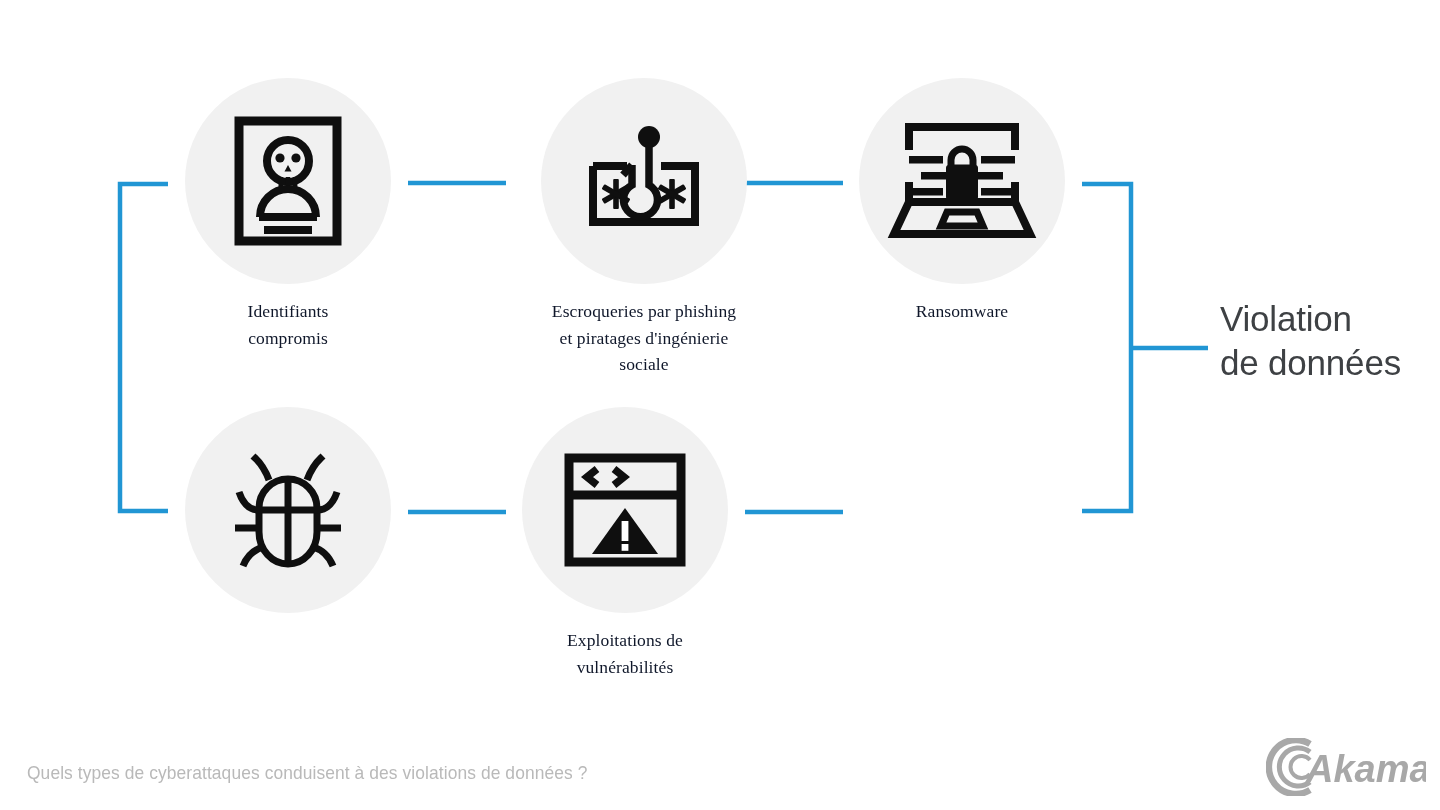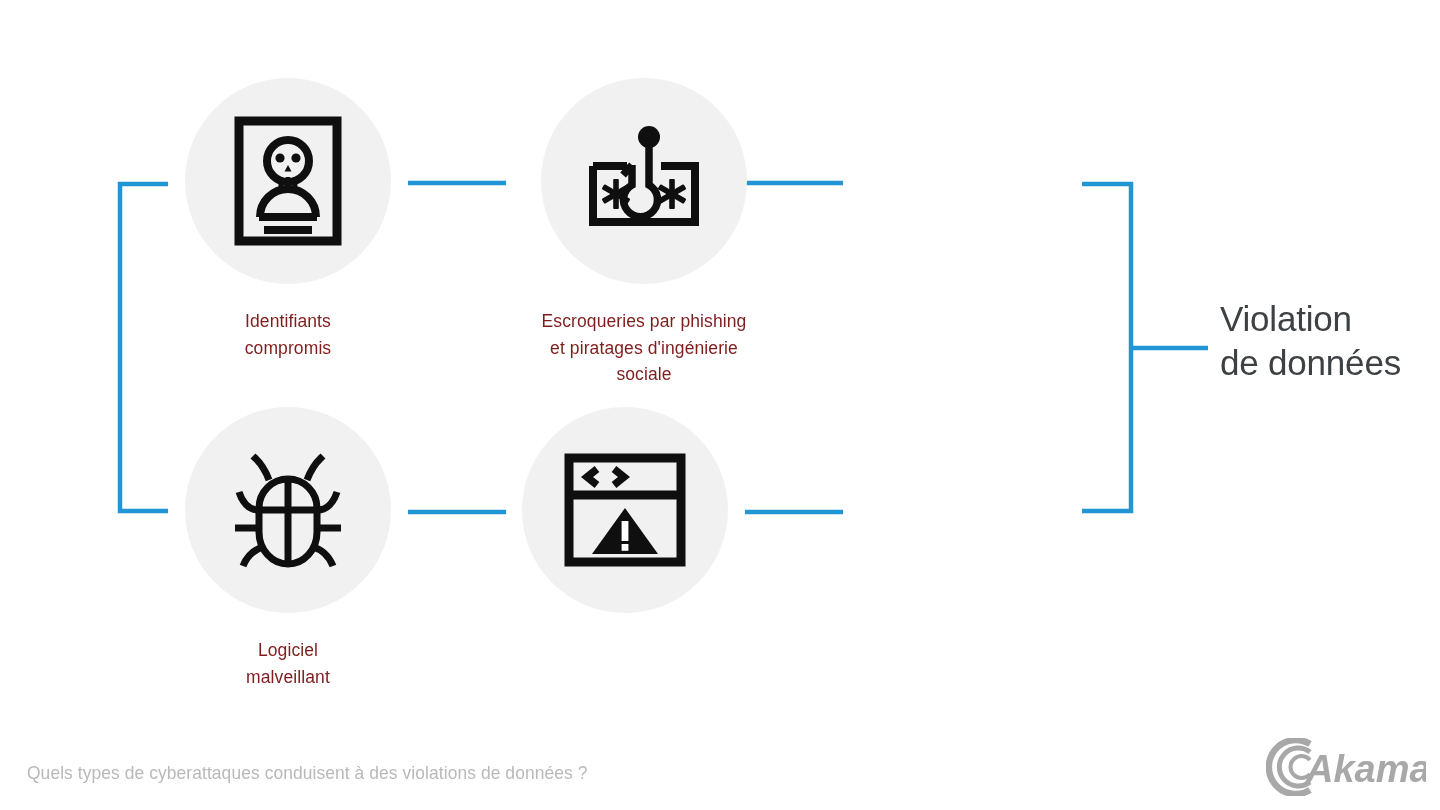--- a/index.html
+++ b/index.html
@@ -43,26 +43,27 @@
     border-radius: 50%;
     background: #f1f1f1;
     display: flex;
     align-items: center;
     justify-content: center;
   }
   .node-circle svg {
     display: block;
   }
   .node-label {
-    margin-top: 24px;
+    margin-top: 14px;
     font-size: 17.5px;
     line-height: 26.5px;
-    color: #7f1d1d;
+    color: #0f172a;
     letter-spacing: 0.1px;
     white-space: pre-line;
+    font-family: Liberation Serif, serif;
   }
   
   #outcome {
     position: absolute;
     left: 1220px;
     top: 297px;
     width: 230px;
   }
   #outcome .outcome-text {
     font-size: 35px;
@@ -162,20 +163,46 @@
         <circle cx="72" cy="14" r="11" fill="#0f0f0f"></circle>
         <path d="M72 22 L72 62 A17 17 0 1 1 55 62 L55 42" fill="none" stroke="#0f0f0f" stroke-width="7.5" stroke-linecap="butt"></path>
         <path d="M55 42 L46 52" fill="none" stroke="#0f0f0f" stroke-width="7.5"></path>
       </svg>
     </div>
     <div class="node-label">Escroqueries par phishing
 et piratages d'ingénierie
 sociale</div>
   </div>
 
+  <div class="node" style="left:817px; top:78px;">
+    <div class="node-circle">
+      <svg width="150" height="122" viewBox="0 0 150 122">
+
+        <path d="M22 30 L22 7 L128 7 L128 30" fill="none" stroke="#0f0f0f" stroke-width="8"></path>
+        <path d="M22 62 L22 82" fill="none" stroke="#0f0f0f" stroke-width="8"></path>
+        <path d="M128 62 L128 82" fill="none" stroke="#0f0f0f" stroke-width="8"></path>
+
+        <rect x="22" y="36" width="34" height="7.5" fill="#0f0f0f"></rect>
+        <rect x="34" y="52" width="34" height="7.5" fill="#0f0f0f"></rect>
+        <rect x="22" y="68" width="34" height="7.5" fill="#0f0f0f"></rect>
+
+        <rect x="94" y="36" width="34" height="7.5" fill="#0f0f0f"></rect>
+        <rect x="82" y="52" width="34" height="7.5" fill="#0f0f0f"></rect>
+        <rect x="94" y="68" width="34" height="7.5" fill="#0f0f0f"></rect>
+
+        <path d="M64 40 A11 11 0 0 1 86 40 L86 48 L64 48 Z" fill="none" stroke="#0f0f0f" stroke-width="7"></path>
+        <rect x="59" y="45" width="32" height="35" rx="3" fill="#0f0f0f"></rect>
+
+        <path d="M22 82 L7 114 L143 114 L128 82 Z" fill="none" stroke="#0f0f0f" stroke-width="8" stroke-linejoin="miter"></path>
+
+        <path d="M60 92 L90 92 L96 106 L54 106 Z" fill="none" stroke="#0f0f0f" stroke-width="7"></path>
+      </svg>
+    </div>
+    <div class="node-label">Ransomware</div>
+  </div>
 
   <div class="node" style="left:143px; top:407px;">
     <div class="node-circle">
       <svg width="118" height="124" viewBox="0 0 118 124">
         <g fill="none" stroke="#0f0f0f" stroke-width="7" stroke-linecap="butt">
 
           <path d="M40 32 C34 16 28 12 24 8"></path>
           <path d="M78 32 C84 16 90 12 94 8"></path>
 
           <path d="M30 60 A29 29 0 0 1 88 60"></path>
@@ -190,40 +217,40 @@
           <path d="M88 62 C98 62 104 56 108 44"></path>
 
           <line x1="30" y1="80" x2="6" y2="80"></line>
           <line x1="88" y1="80" x2="112" y2="80"></line>
 
           <path d="M34 99 C24 102 18 108 14 118"></path>
           <path d="M84 99 C94 102 100 108 104 118"></path>
         </g>
       </svg>
     </div>
-    <div class="node-label">Logiciel
-malveillant</div>
   </div>
 
   <div class="node" style="left:480px; top:407px;">
     <div class="node-circle">
       <svg width="122" height="114" viewBox="0 0 122 114">
 
         <rect x="5" y="5" width="112" height="104" fill="none" stroke="#0f0f0f" stroke-width="9"></rect>
 
         <line x1="5" y1="42" x2="117" y2="42" stroke="#0f0f0f" stroke-width="9"></line>
 
         <path d="M33 16 L23 24 L33 32" fill="none" stroke="#0f0f0f" stroke-width="7.5" stroke-linejoin="miter" stroke-linecap="butt"></path>
         <path d="M50 16 L60 24 L50 32" fill="none" stroke="#0f0f0f" stroke-width="7.5" stroke-linejoin="miter" stroke-linecap="butt"></path>
 
         <path d="M61 55 L94 101 L28 101 Z" fill="#0f0f0f"></path>
         <rect x="57.6" y="68" width="6.8" height="20" fill="#ffffff"></rect>
         <rect x="57.6" y="91" width="6.8" height="6.8" fill="#ffffff"></rect>
       </svg>
     </div>
+    <div class="node-label">Exploitations de
+vulnérabilités</div>
   </div>
 
 
   <div id="outcome">
     <div class="outcome-text">Violation
 de données</div>
   </div>
 
   <div id="caption">Quels types de cyberattaques conduisent à des violations de données ?</div>
 

